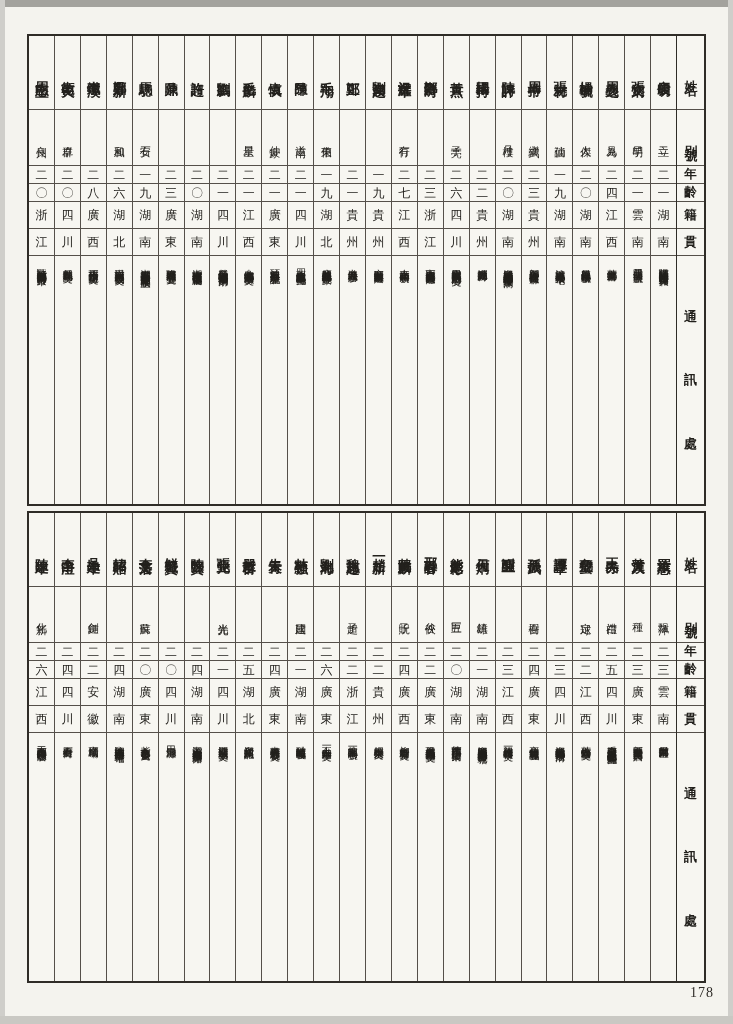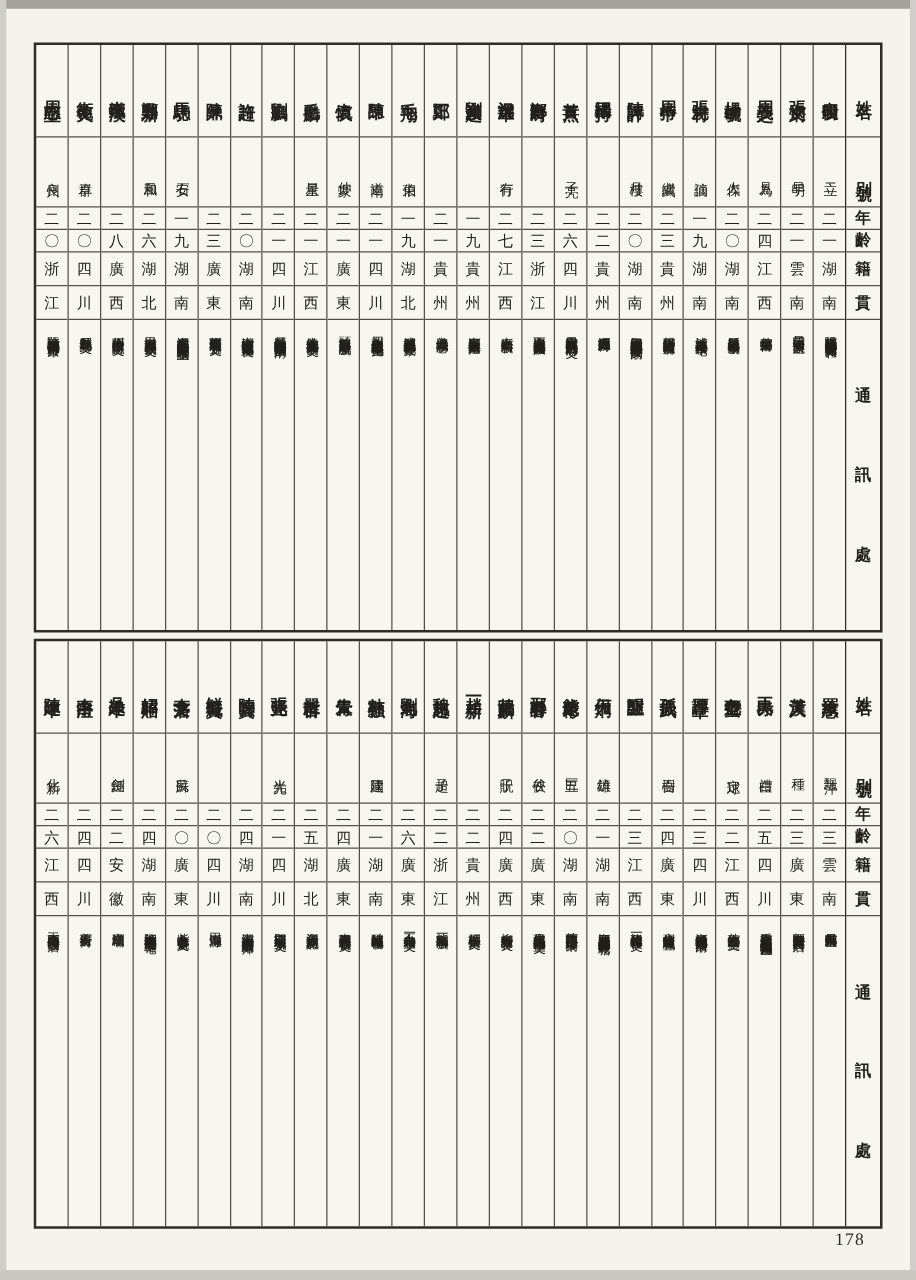--- a/index.html
+++ b/index.html
@@ -50,21 +50,21 @@
   .c-name .vt{font-size:13.5px;font-weight:700;letter-spacing:1.5px;line-height:24px;}
   .c-alias .vt{font-size:11px;letter-spacing:1px;line-height:22px;}
   .c-addr .vt{font-size:10px;line-height:11.5px;letter-spacing:0.5px;max-height:calc(100% - 8px);}
   .sub-ch{font-size:12px;line-height:1;}
   .hdr .vt{font-weight:700;font-size:13px;letter-spacing:3px;}
   .hdr .sub-ch{font-weight:700;font-size:12.5px;}
   .hdr-addr-ch{font-weight:700;font-size:13px;text-align:center;}
 
   .pagenum{
     position:absolute;left:668px;top:985px;width:46px;
-    font-size:14px;letter-spacing:1px;color:#2e2b27;font-family:Liberation Serif, serif;
+    font-size:14px;letter-spacing:1px;color:#2e2b27;text-align:right;font-family:Liberation Serif, serif;
   }
 </style>
 </head>
 <body>
 
 <div class="page">
   <div class="scan-edge top"></div>
   <div class="scan-side left"></div>
   <div class="scan-side right"></div>
 

